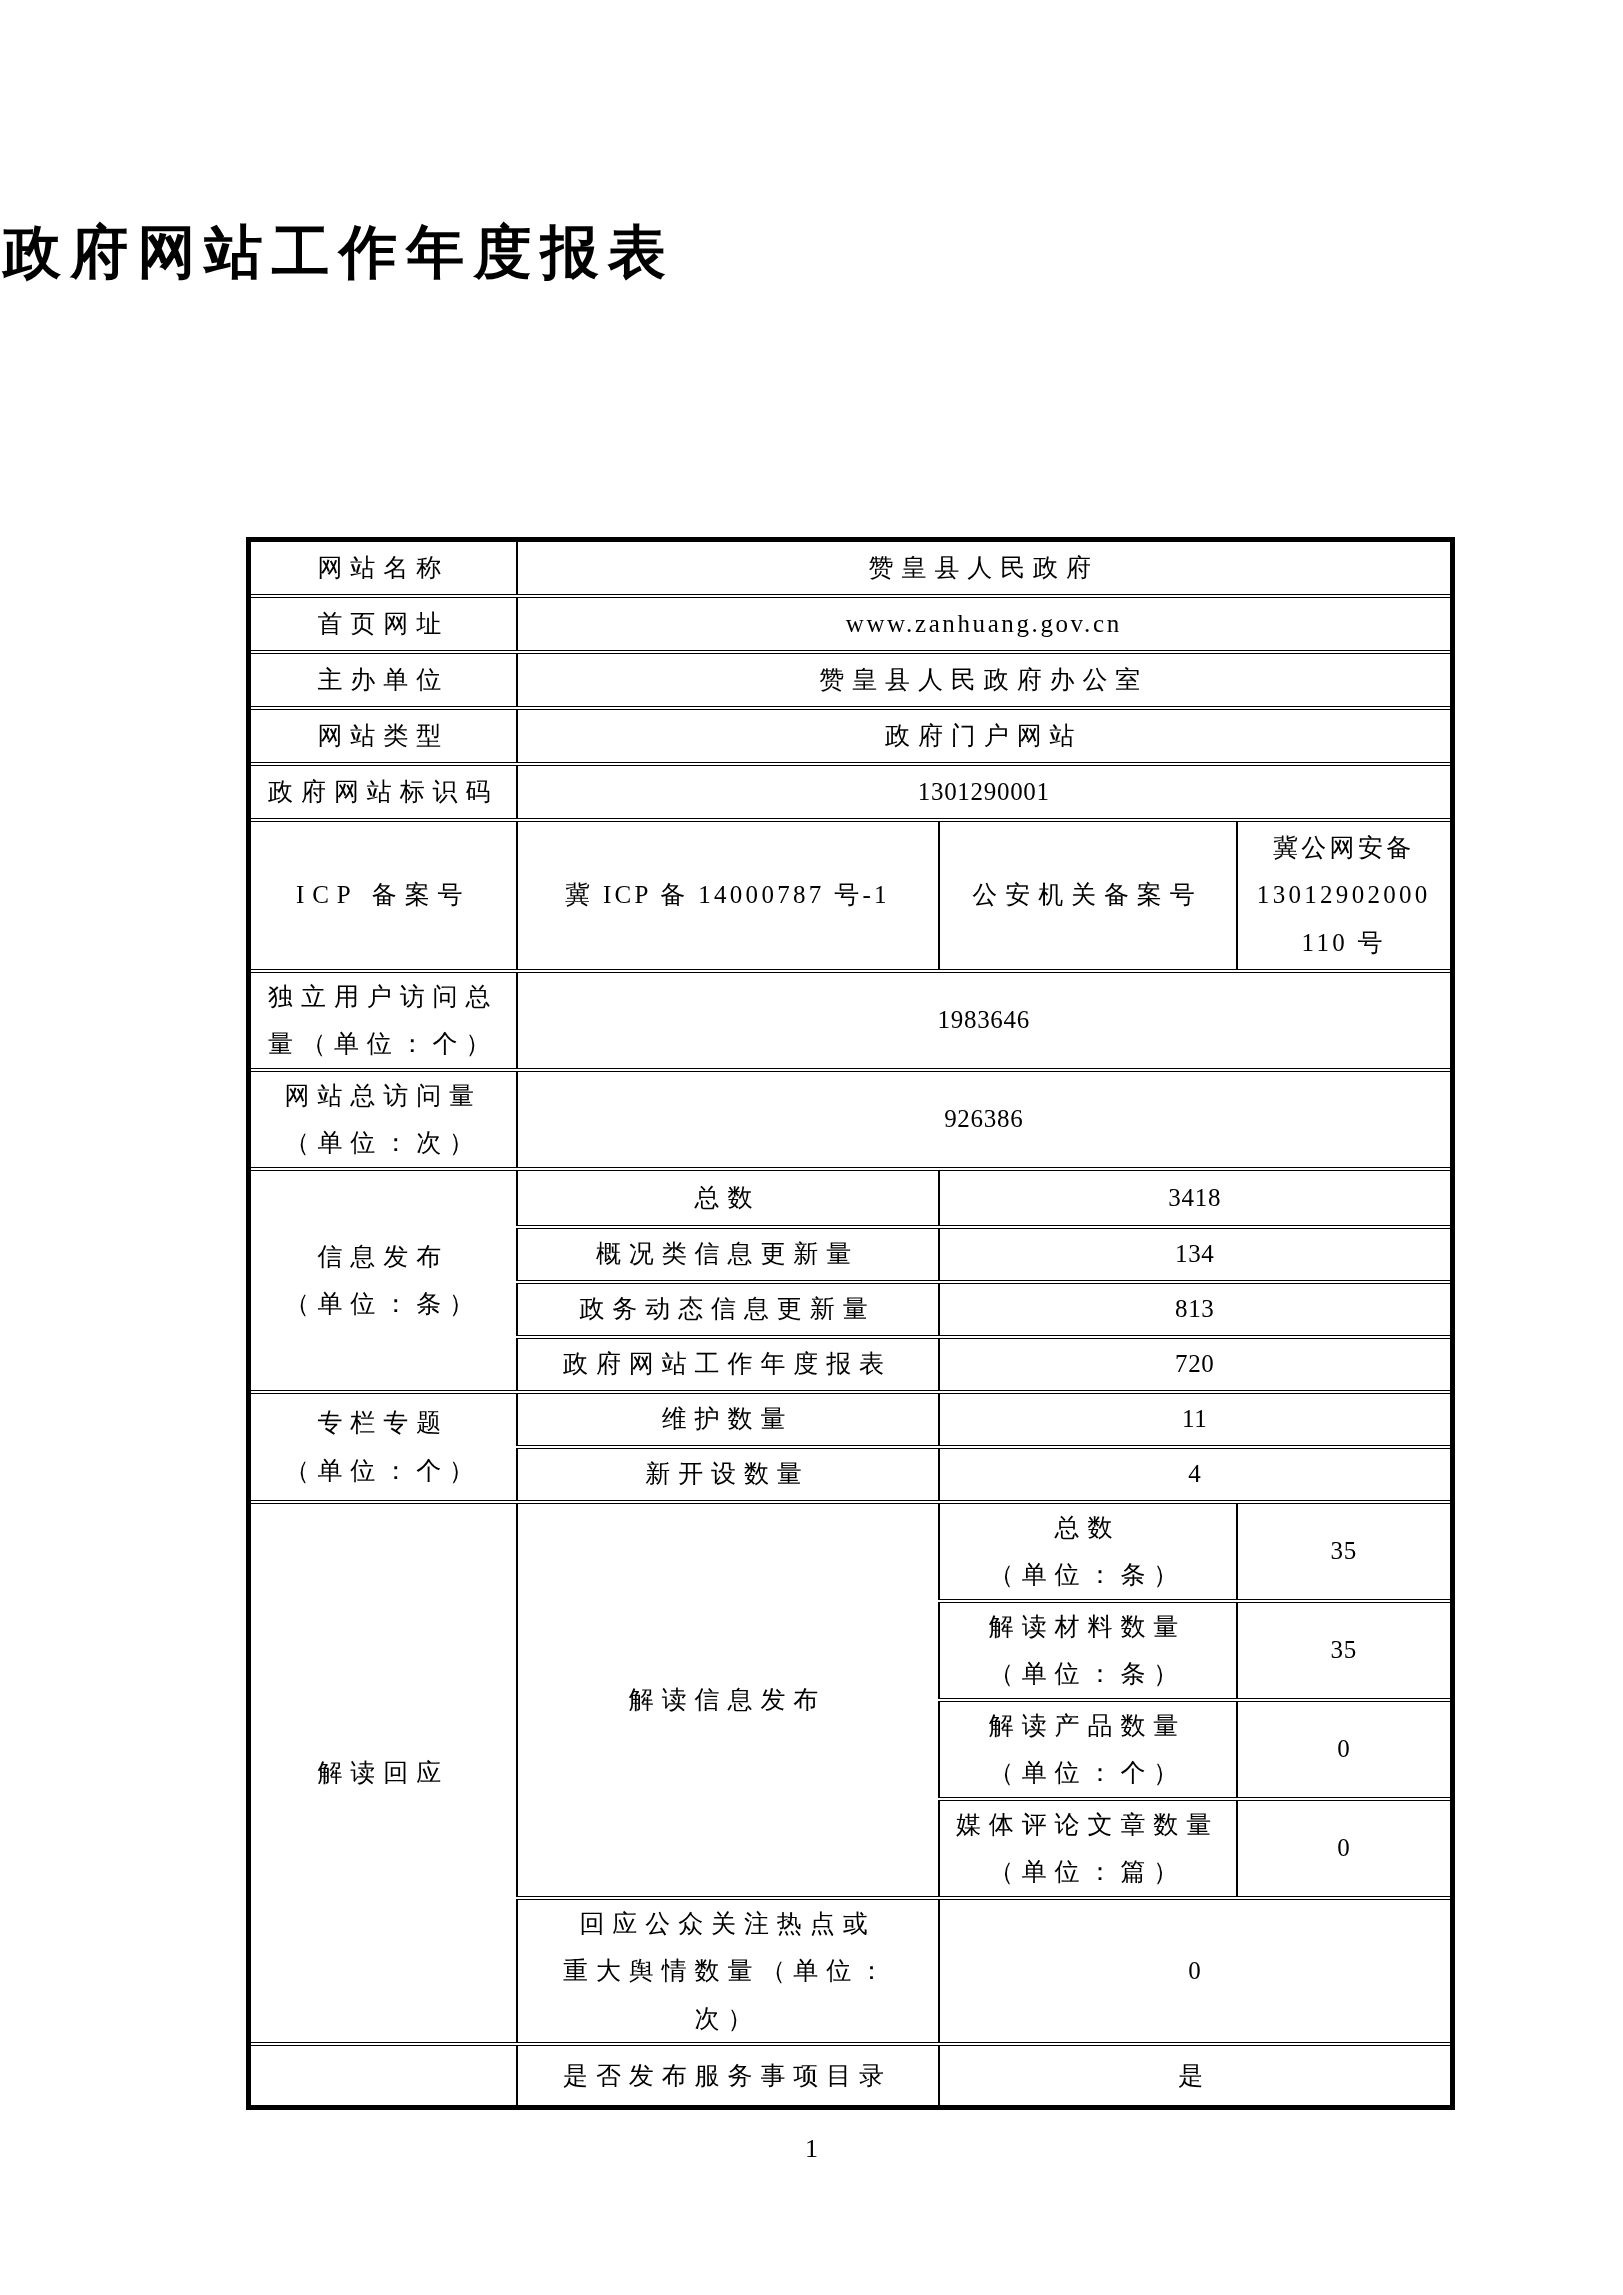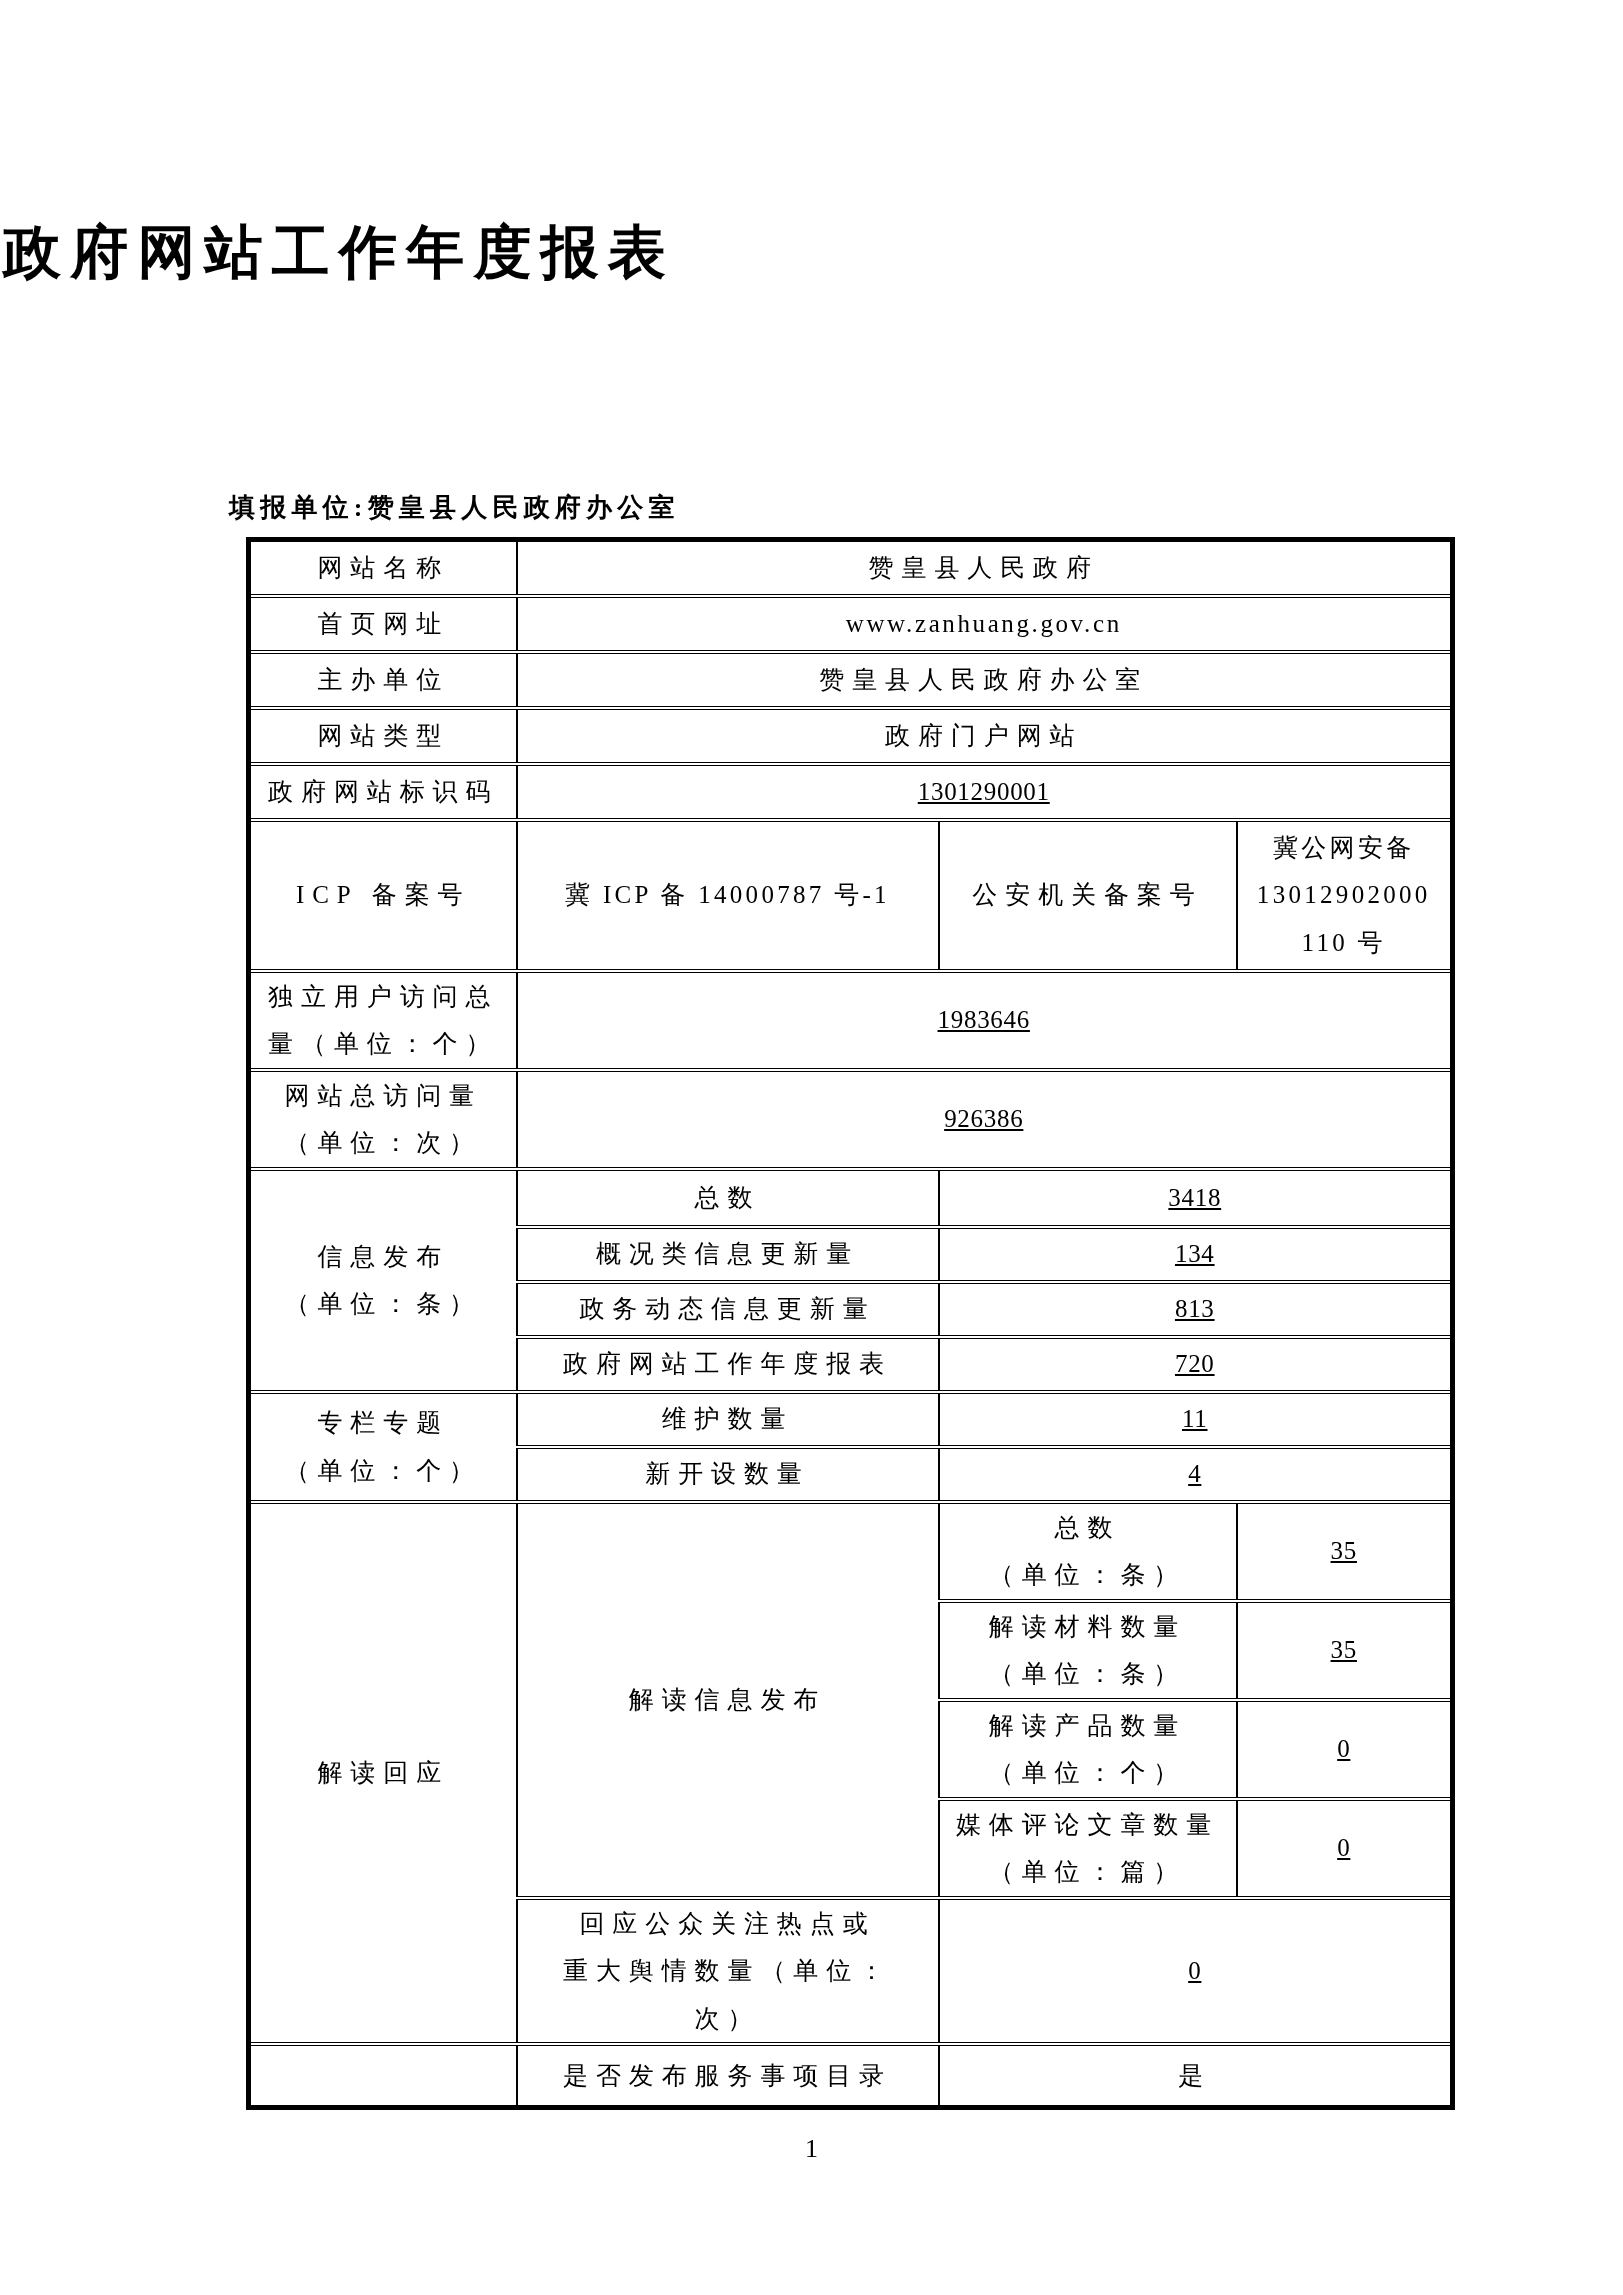--- a/index.html
+++ b/index.html
@@ -66,21 +66,21 @@
     text-align: center;
     vertical-align: middle;
     font-size: 25px;
     line-height: 1.9;
     padding: 0 6.5px;
     overflow: hidden;
   }
   .pre { white-space: pre-line; }
   .lbl { letter-spacing: 7.9px; }
   .zh  { letter-spacing: 7.9px; }
-  .num { letter-spacing: 0.7px; text-decoration: underline; }
+  .num { letter-spacing: 0.7px; }
   .latin { letter-spacing: 2.6px; }
   .mixed { letter-spacing: 3.3px; font-family: Liberation Serif, serif; }
   tr.rh85  { height: 56px; }
   tr.rh230 { height: 151px; }
   tr.rh150 { height: 98px; }
   tr.rh88  { height: 58px; }
   tr.rh84  { height: 55px; }
   tr.rh142 { height: 93px; }
   tr.rh215 { height: 141px; }
   tr.rh96  { height: 63px; }
@@ -93,21 +93,20 @@
     font-size: 26px;
     line-height: 1.2;
   }
 </style>
 </head>
 <body>
 
 <div class="page">
 
   <div class="title">政府网站工作年度报表</div>
-  <div class="filing">填报单位:赞皇县人民政府办公室</div>
 
   <table class="report">
     <colgroup>
       <col style="width:268px">
       <col style="width:422px">
       <col style="width:298px">
       <col style="width:216px">
     </colgroup>
     <tbody>
       <tr class="rh85">

